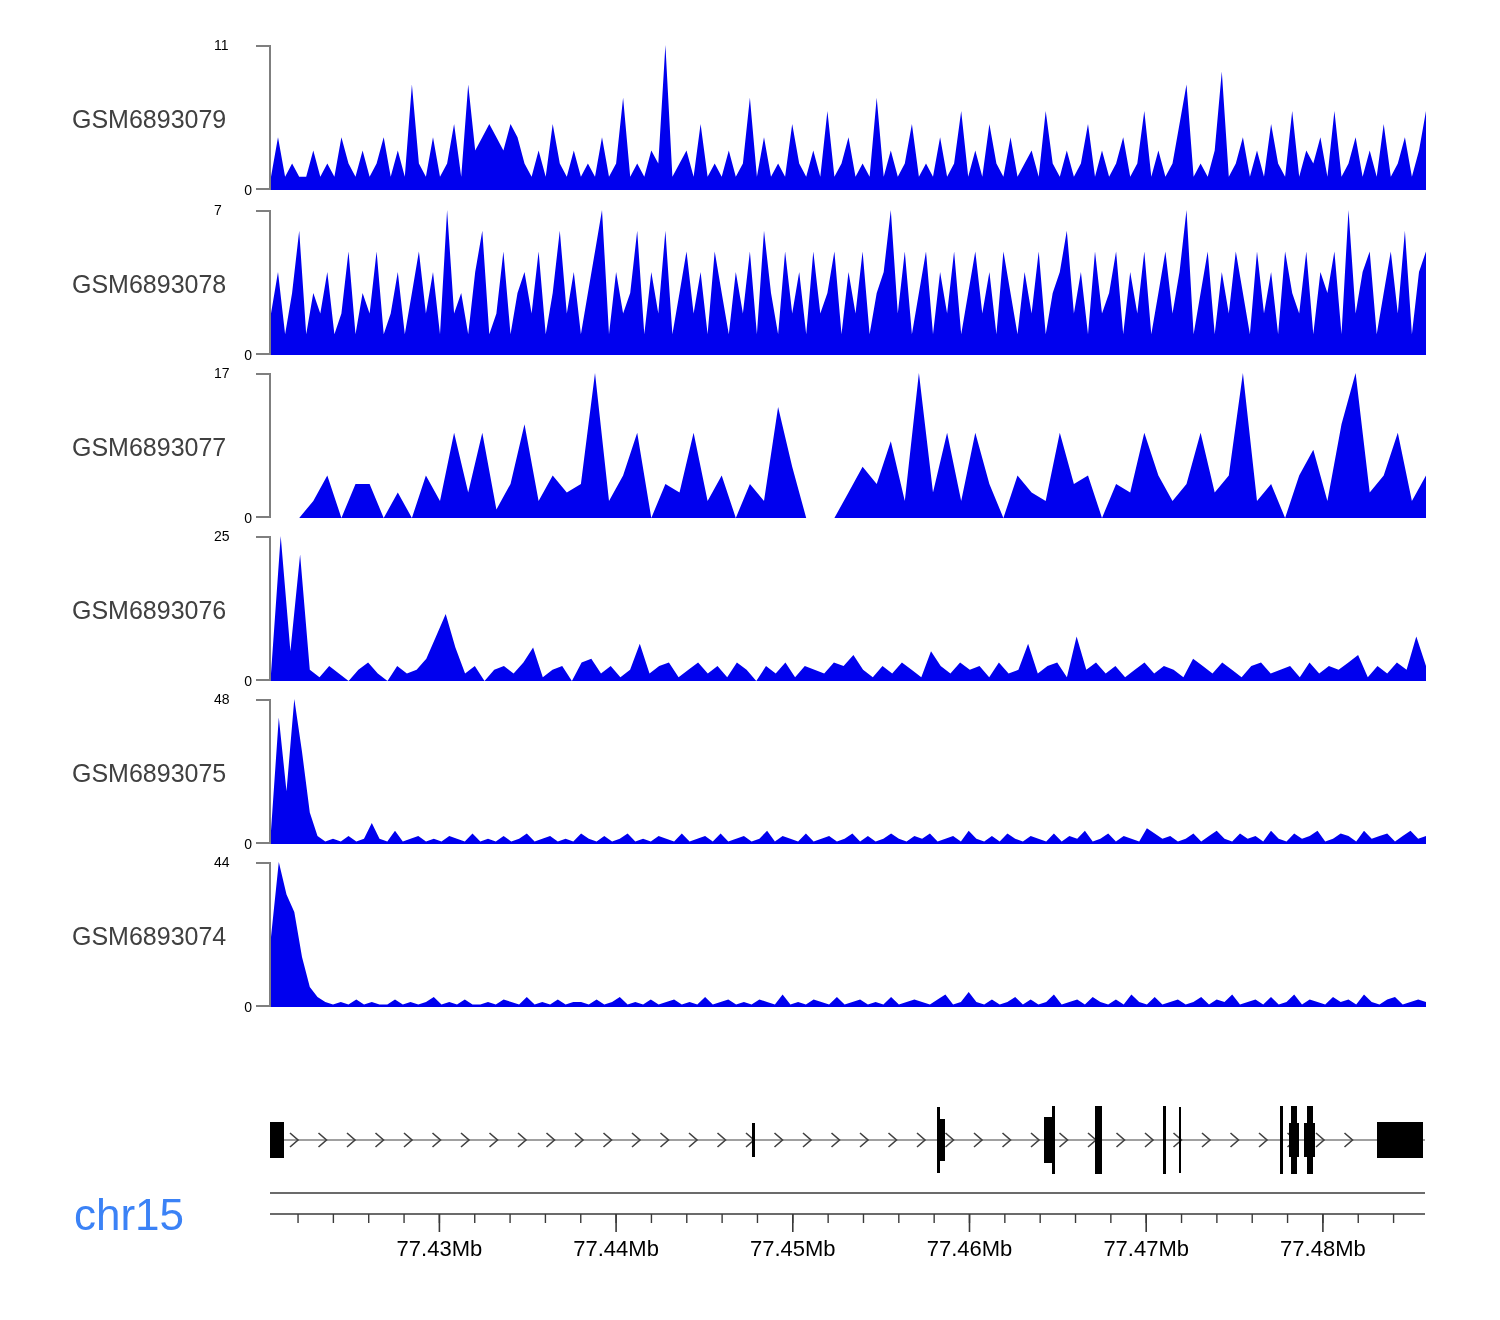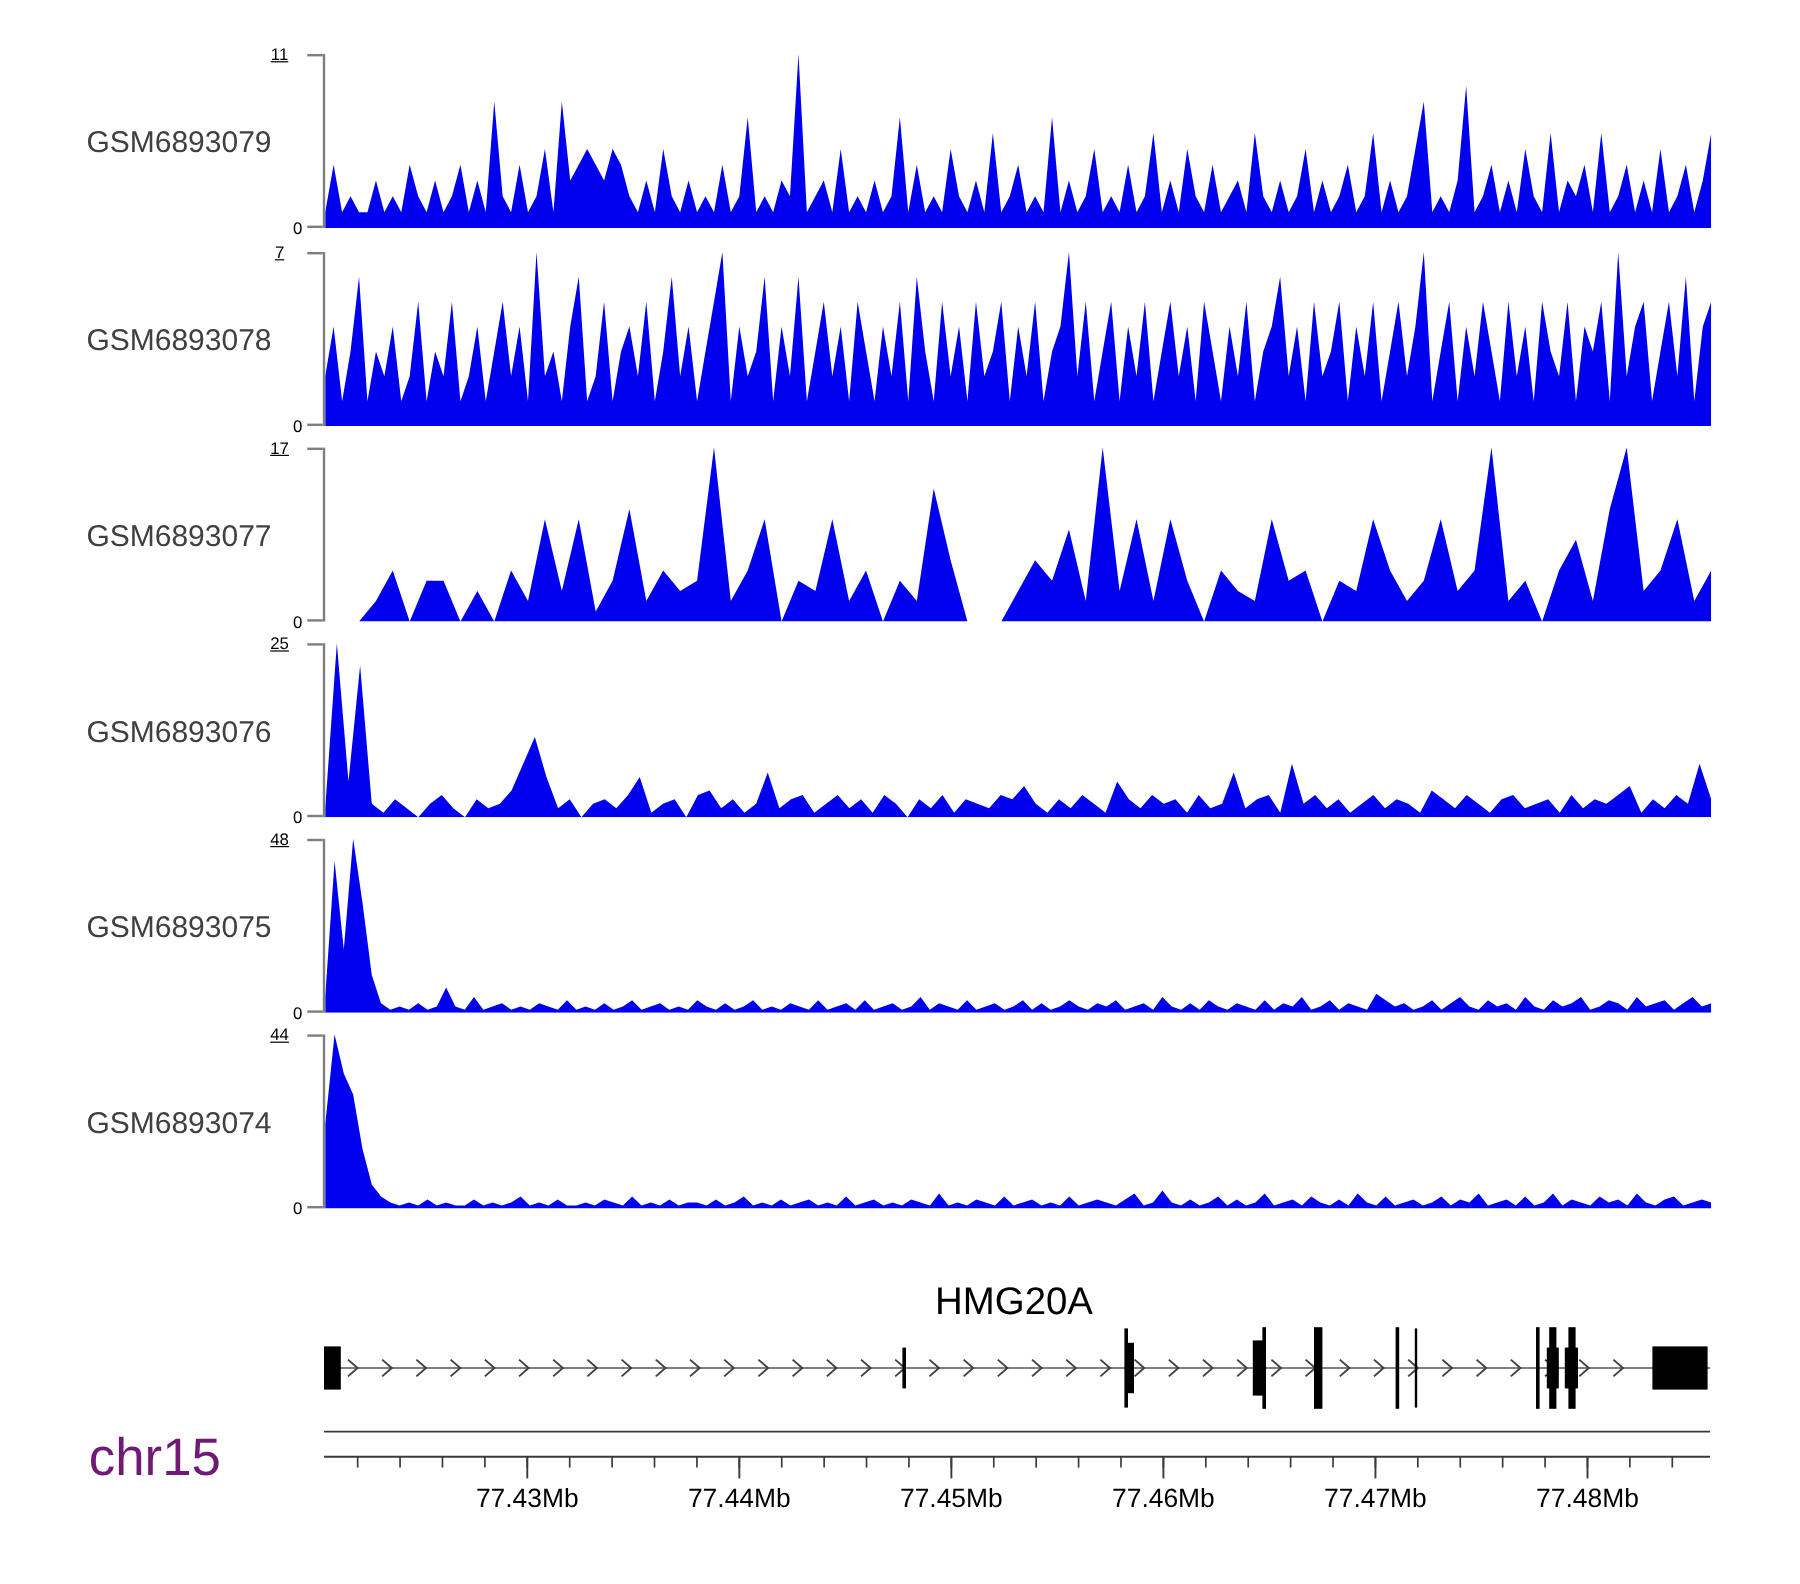--- a/index.html
+++ b/index.html
@@ -6,27 +6,27 @@
   body{font-family:"Liberation Sans", sans-serif; color:#000;}
   #screen{position:relative;width:1500px;height:1320px;background:#ffffff;overflow:hidden;}
 
   .track{position:absolute;left:0;width:1500px;height:145px;}
   .track-label{position:absolute;left:72px;top:60px;font-size:25px;color:#404040;white-space:nowrap;}
   .vaxis{position:absolute;left:0;top:0;width:272px;height:145px;}
   .vaxis .vline{position:absolute;left:269px;top:0;width:2px;height:145px;background:#7f7f7f;}
   .vaxis .tick{position:absolute;width:13px;height:2px;background:#7f7f7f;left:256px;}
   .vaxis .tick.top{top:0;}
   .vaxis .tick.bottom{bottom:0;}
-  .vaxis .ymax{position:absolute;left:214px;width:38px;top:-8px;text-align:center;font-size:14px;text-decoration:underline;}
+  .vaxis .ymax{position:absolute;left:214px;width:38px;top:-8px;text-align:left;font-size:14px;}
   .vaxis .ymin{position:absolute;left:214px;width:38px;bottom:-8px;text-align:right;font-size:14px;}
   svg.cov{position:absolute;left:271px;top:0;width:1155px;height:145px;display:block;}
 
   #gene-title{position:absolute;left:695px;width:300px;top:1066px;text-align:center;font-size:32px;color:#000;}
   #gene-svg{position:absolute;left:0;top:1055px;width:1500px;height:130px;display:block;}
-  #chrom-label{position:absolute;left:74px;top:1190px;font-size:44px;color:#701a75;}
+  #chrom-label{position:absolute;left:74px;top:1190px;font-size:44px;color:#3b82f6;}
   #ruler-svg{position:absolute;left:0;top:1185px;width:1500px;height:100px;display:block;}
 </style>
 </head>
 <body>
 
 <div id="screen">
 
   <div class="track" style="top:45px">
     <div class="track-label">GSM6893079</div>
     <div class="vaxis">
@@ -104,21 +104,20 @@
       <div class="tick top"></div>
       <div class="tick bottom"></div>
       <div class="ymax">44</div>
       <div class="ymin">0</div>
     </div>
     <svg class="cov" viewBox="0 0 1155 145" preserveAspectRatio="none">
         <polygon points="0,145 0.0,75.0 7.8,0.0 15.5,32.5 23.3,50.0 31.0,95.0 38.8,125.0 46.5,135.0 54.3,140.0 62.0,142.5 69.8,140.0 77.5,142.5 85.3,137.5 93.0,142.5 100.8,140.0 108.5,142.5 116.3,142.5 124.0,137.5 131.8,142.5 139.5,140.0 147.3,142.5 155.0,140.0 162.8,135.0 170.5,142.5 178.3,140.0 186.0,142.5 193.8,137.5 201.5,142.5 209.3,142.5 217.0,140.0 224.8,142.5 232.6,137.5 240.3,140.0 248.1,142.5 255.8,135.0 263.6,142.5 271.3,140.0 279.1,142.5 286.8,137.5 294.6,142.5 302.3,140.0 310.1,140.0 317.8,142.5 325.6,137.5 333.3,142.5 341.1,140.0 348.8,135.0 356.6,142.5 364.3,140.0 372.1,142.5 379.8,137.5 387.6,142.5 395.3,140.0 403.1,137.5 410.8,142.5 418.6,140.0 426.3,142.5 434.1,135.0 441.8,142.5 449.6,140.0 457.3,137.5 465.1,142.5 472.9,140.0 480.6,142.5 488.4,137.5 496.1,140.0 503.9,142.5 511.6,132.5 519.4,142.5 527.1,140.0 534.9,142.5 542.6,137.5 550.4,140.0 558.1,142.5 565.9,135.0 573.6,142.5 581.4,140.0 589.1,137.5 596.9,142.5 604.6,140.0 612.4,142.5 620.1,135.0 627.9,142.5 635.6,140.0 643.4,137.5 651.1,140.0 658.9,142.5 666.6,137.5 674.4,132.5 682.1,142.5 689.9,140.0 697.7,130.0 705.4,140.0 713.2,142.5 720.9,137.5 728.7,142.5 736.4,140.0 744.2,135.0 751.9,142.5 759.7,137.5 767.4,142.5 775.2,140.0 782.9,132.5 790.7,142.5 798.4,140.0 806.2,137.5 813.9,142.5 821.7,135.0 829.4,140.0 837.2,142.5 844.9,137.5 852.7,142.5 860.4,132.5 868.2,140.0 875.9,142.5 883.7,135.0 891.4,142.5 899.2,140.0 906.9,137.5 914.7,142.5 922.4,140.0 930.2,135.0 938.0,142.5 945.7,137.5 953.5,140.0 961.2,132.5 969.0,142.5 976.7,140.0 984.5,137.5 992.2,142.5 1000.0,135.0 1007.7,142.5 1015.5,140.0 1023.2,132.5 1031.0,142.5 1038.7,137.5 1046.5,140.0 1054.2,142.5 1062.0,135.0 1069.7,140.0 1077.5,137.5 1085.2,142.5 1093.0,132.5 1100.7,140.0 1108.5,142.5 1116.2,137.5 1124.0,135.0 1131.7,142.5 1139.5,140.0 1147.2,137.5 1155.0,140.0 1155,145" fill="#0000EE" stroke="none"></polygon>
       </svg>
   </div>
 
-  <div id="gene-title">HMG20A</div>
   <svg id="gene-svg" viewBox="0 0 1500 130">
       <line x1="270" y1="85" x2="1425" y2="85" stroke="#808080" stroke-width="1.6"></line>
       <polyline points="290,78 298,85 290,92" fill="none" stroke="#404040" stroke-width="1.6"></polyline>
       <polyline points="318.5,78 326.5,85 318.5,92" fill="none" stroke="#404040" stroke-width="1.6"></polyline>
       <polyline points="347,78 355,85 347,92" fill="none" stroke="#404040" stroke-width="1.6"></polyline>
       <polyline points="375.5,78 383.5,85 375.5,92" fill="none" stroke="#404040" stroke-width="1.6"></polyline>
       <polyline points="404,78 412,85 404,92" fill="none" stroke="#404040" stroke-width="1.6"></polyline>
       <polyline points="432.5,78 440.5,85 432.5,92" fill="none" stroke="#404040" stroke-width="1.6"></polyline>
       <polyline points="461,78 469,85 461,92" fill="none" stroke="#404040" stroke-width="1.6"></polyline>
       <polyline points="489.5,78 497.5,85 489.5,92" fill="none" stroke="#404040" stroke-width="1.6"></polyline>

